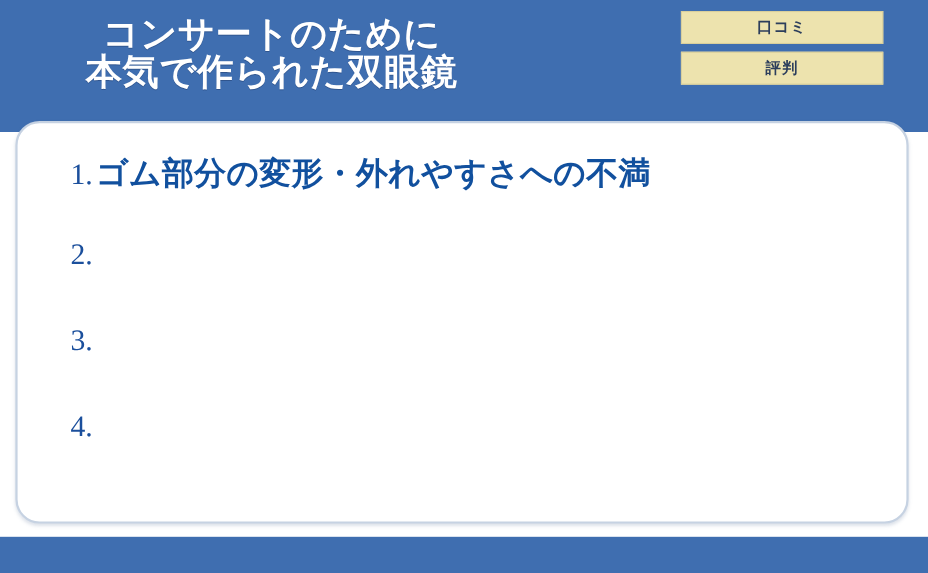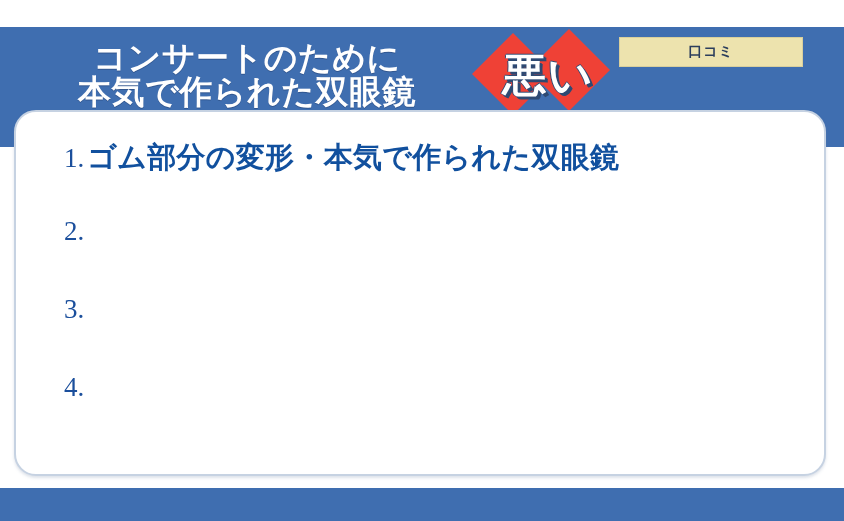--- a/index.html
+++ b/index.html
@@ -24,21 +24,20 @@
 
   
   .header {
     position: absolute;
     left: 0;
     top: 0;
     width: 844px;
     height: 120px;
     background: #3f6eb0;
     box-sizing: border-box;
-    margin-top: 27px;
   }
 
   
   .title-block {
     position: absolute;
     left: 14px;
     top: 2px;
     width: 466px;
     height: 92px;
     display: flex;
@@ -175,40 +174,38 @@
 
 <div class="slide">
 
   <div class="header">
 
     <div class="title-block">
       <div class="title-line">コンサートのために</div>
       <div class="title-line">本気で作られた双眼鏡</div>
     </div>
 
-    <div class="verdict">
-      <div class="diamond d1"></div>
-      <div class="diamond d2"></div>
-      <div class="verdict-text">悪い</div>
-    </div>
 
     <div class="tags">
       <div class="tag">
         <span>口コミ</span>
       </div>
+      <div class="tag">
+        <span>評判</span>
+      </div>
     </div>
 
   </div>
 
   <div class="card">
     <div class="list">
 
       <div class="list-item">
         <span class="item-num">1.</span>
-        <span class="item-text">ゴム部分の変形・本気で作られた双眼鏡</span>
+        <span class="item-text">ゴム部分の変形・外れやすさへの不満</span>
       </div>
 
       <div class="list-item">
         <span class="item-num">2.</span>
       </div>
 
       <div class="list-item">
         <span class="item-num">3.</span>
       </div>
 

